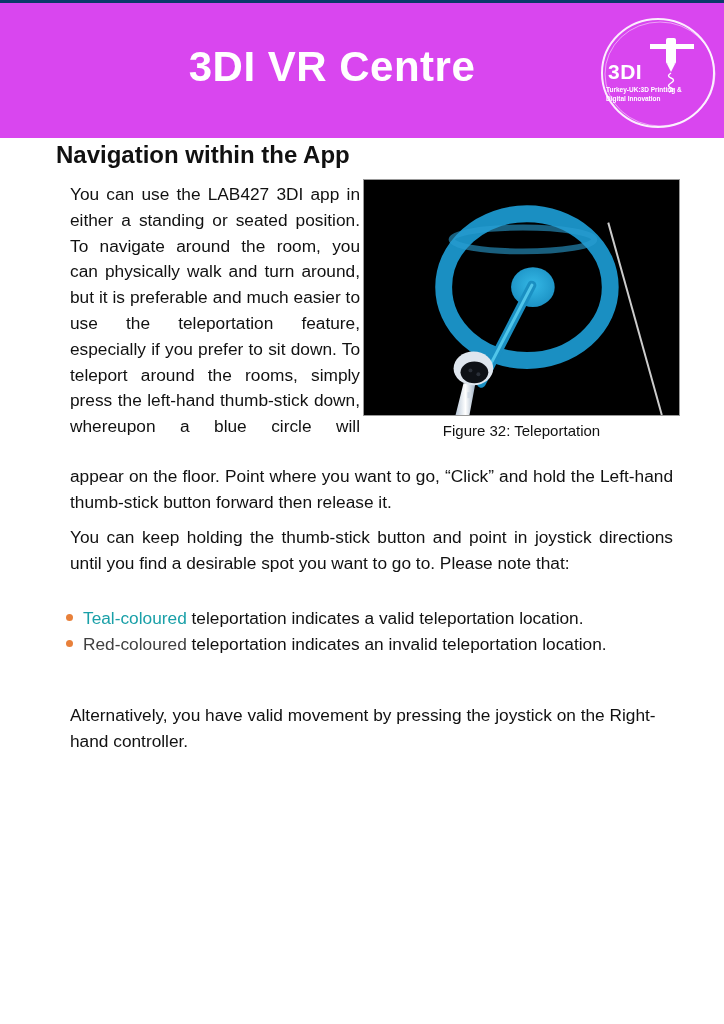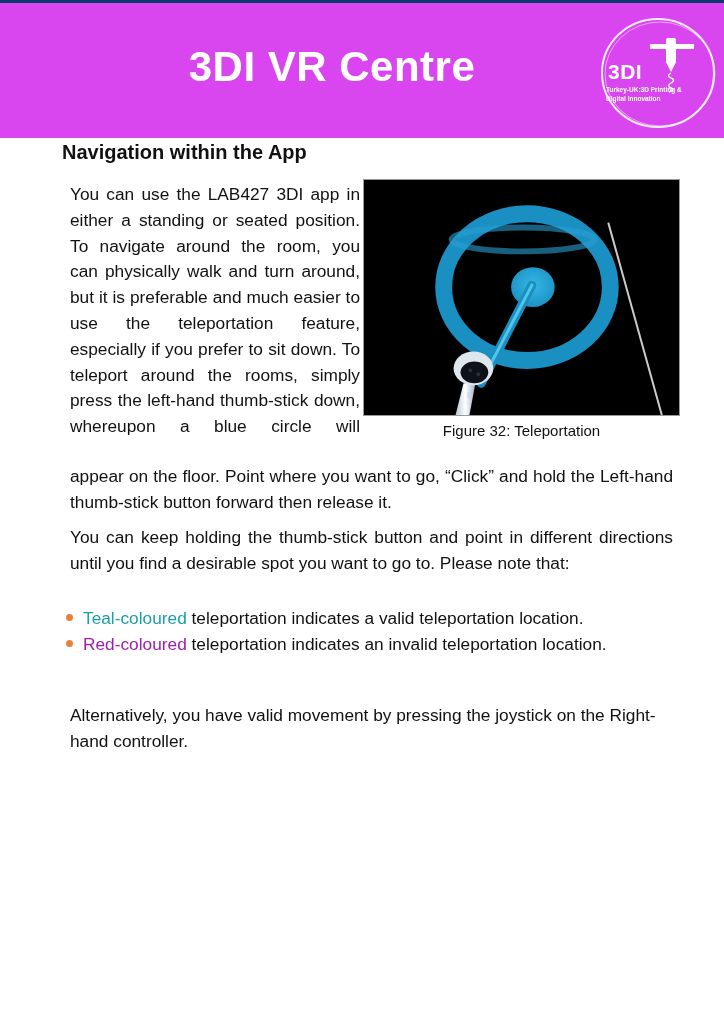--- a/index.html
+++ b/index.html
@@ -57,23 +57,23 @@
       left: 10px;
       top: 70px;
       color: #ffffff;
       font-weight: bold;
       font-size: 6.5px;
       line-height: 9px;
       width: 90px;
     }
     .section-heading {
       position: absolute;
-      left: 62px;
+      left: 56px;
       top: 141px;
-      font-size: 20px;
+      font-size: 24px;
       font-weight: bold;
       color: #111111;
     }
     .para {
       position: absolute;
       font-size: 17.3px;
       line-height: 25.8px;
       text-align: justify;
       color: #111111;
       margin: 8px;
@@ -134,21 +134,21 @@
     .bullet-dot {
       display: inline-block;
       width: 7px;
       height: 7px;
       border-radius: 50%;
       background: #e8803a;
       margin: 0 10px 3px 4px;
       vertical-align: middle;
     }
     .teal { color: #1aa0a8; }
-    .red { color: #a21caf; }
+    .red { color: #404040; }
     .para-3 {
       left: 62px;
       top: 695px;
       width: 603px;
       text-align: left;
     }
   </style>
 </head>
 <body>
 
@@ -200,21 +200,21 @@
       <circle cx="107" cy="192" r="2" fill="#2a2f38"></circle>
       <circle cx="115" cy="196" r="2" fill="#2a2f38"></circle>
       <rect x="104" y="214" width="3" height="6" fill="#cfd8e3"></rect>
     </g>
   </svg>
 </div>
 <div class="caption">Figure 32: Teleportation</div>
 
 <p class="para para-cont">appear on the floor. Point where you want to go, “Click” and hold the Left-hand thumb-stick button forward then release it.</p>
 
-<p class="para para-2">You can keep holding the thumb-stick button and point in different directions until you find a desirable spot you want to go to. Please note that:</p>
+<p class="para para-2">You can keep holding the thumb-stick button and point in joystick directions until you find a desirable spot you want to go to. Please note that:</p>
 
 <ul class="bullets">
   <li>
     <span class="bullet-dot"></span><span class="teal">Teal-coloured</span><span> teleportation indicates a valid teleportation location.</span>
   </li>
   <li>
     <span class="bullet-dot"></span><span class="red">Red-coloured</span><span> teleportation indicates an invalid teleportation location.</span>
   </li>
 </ul>
 

